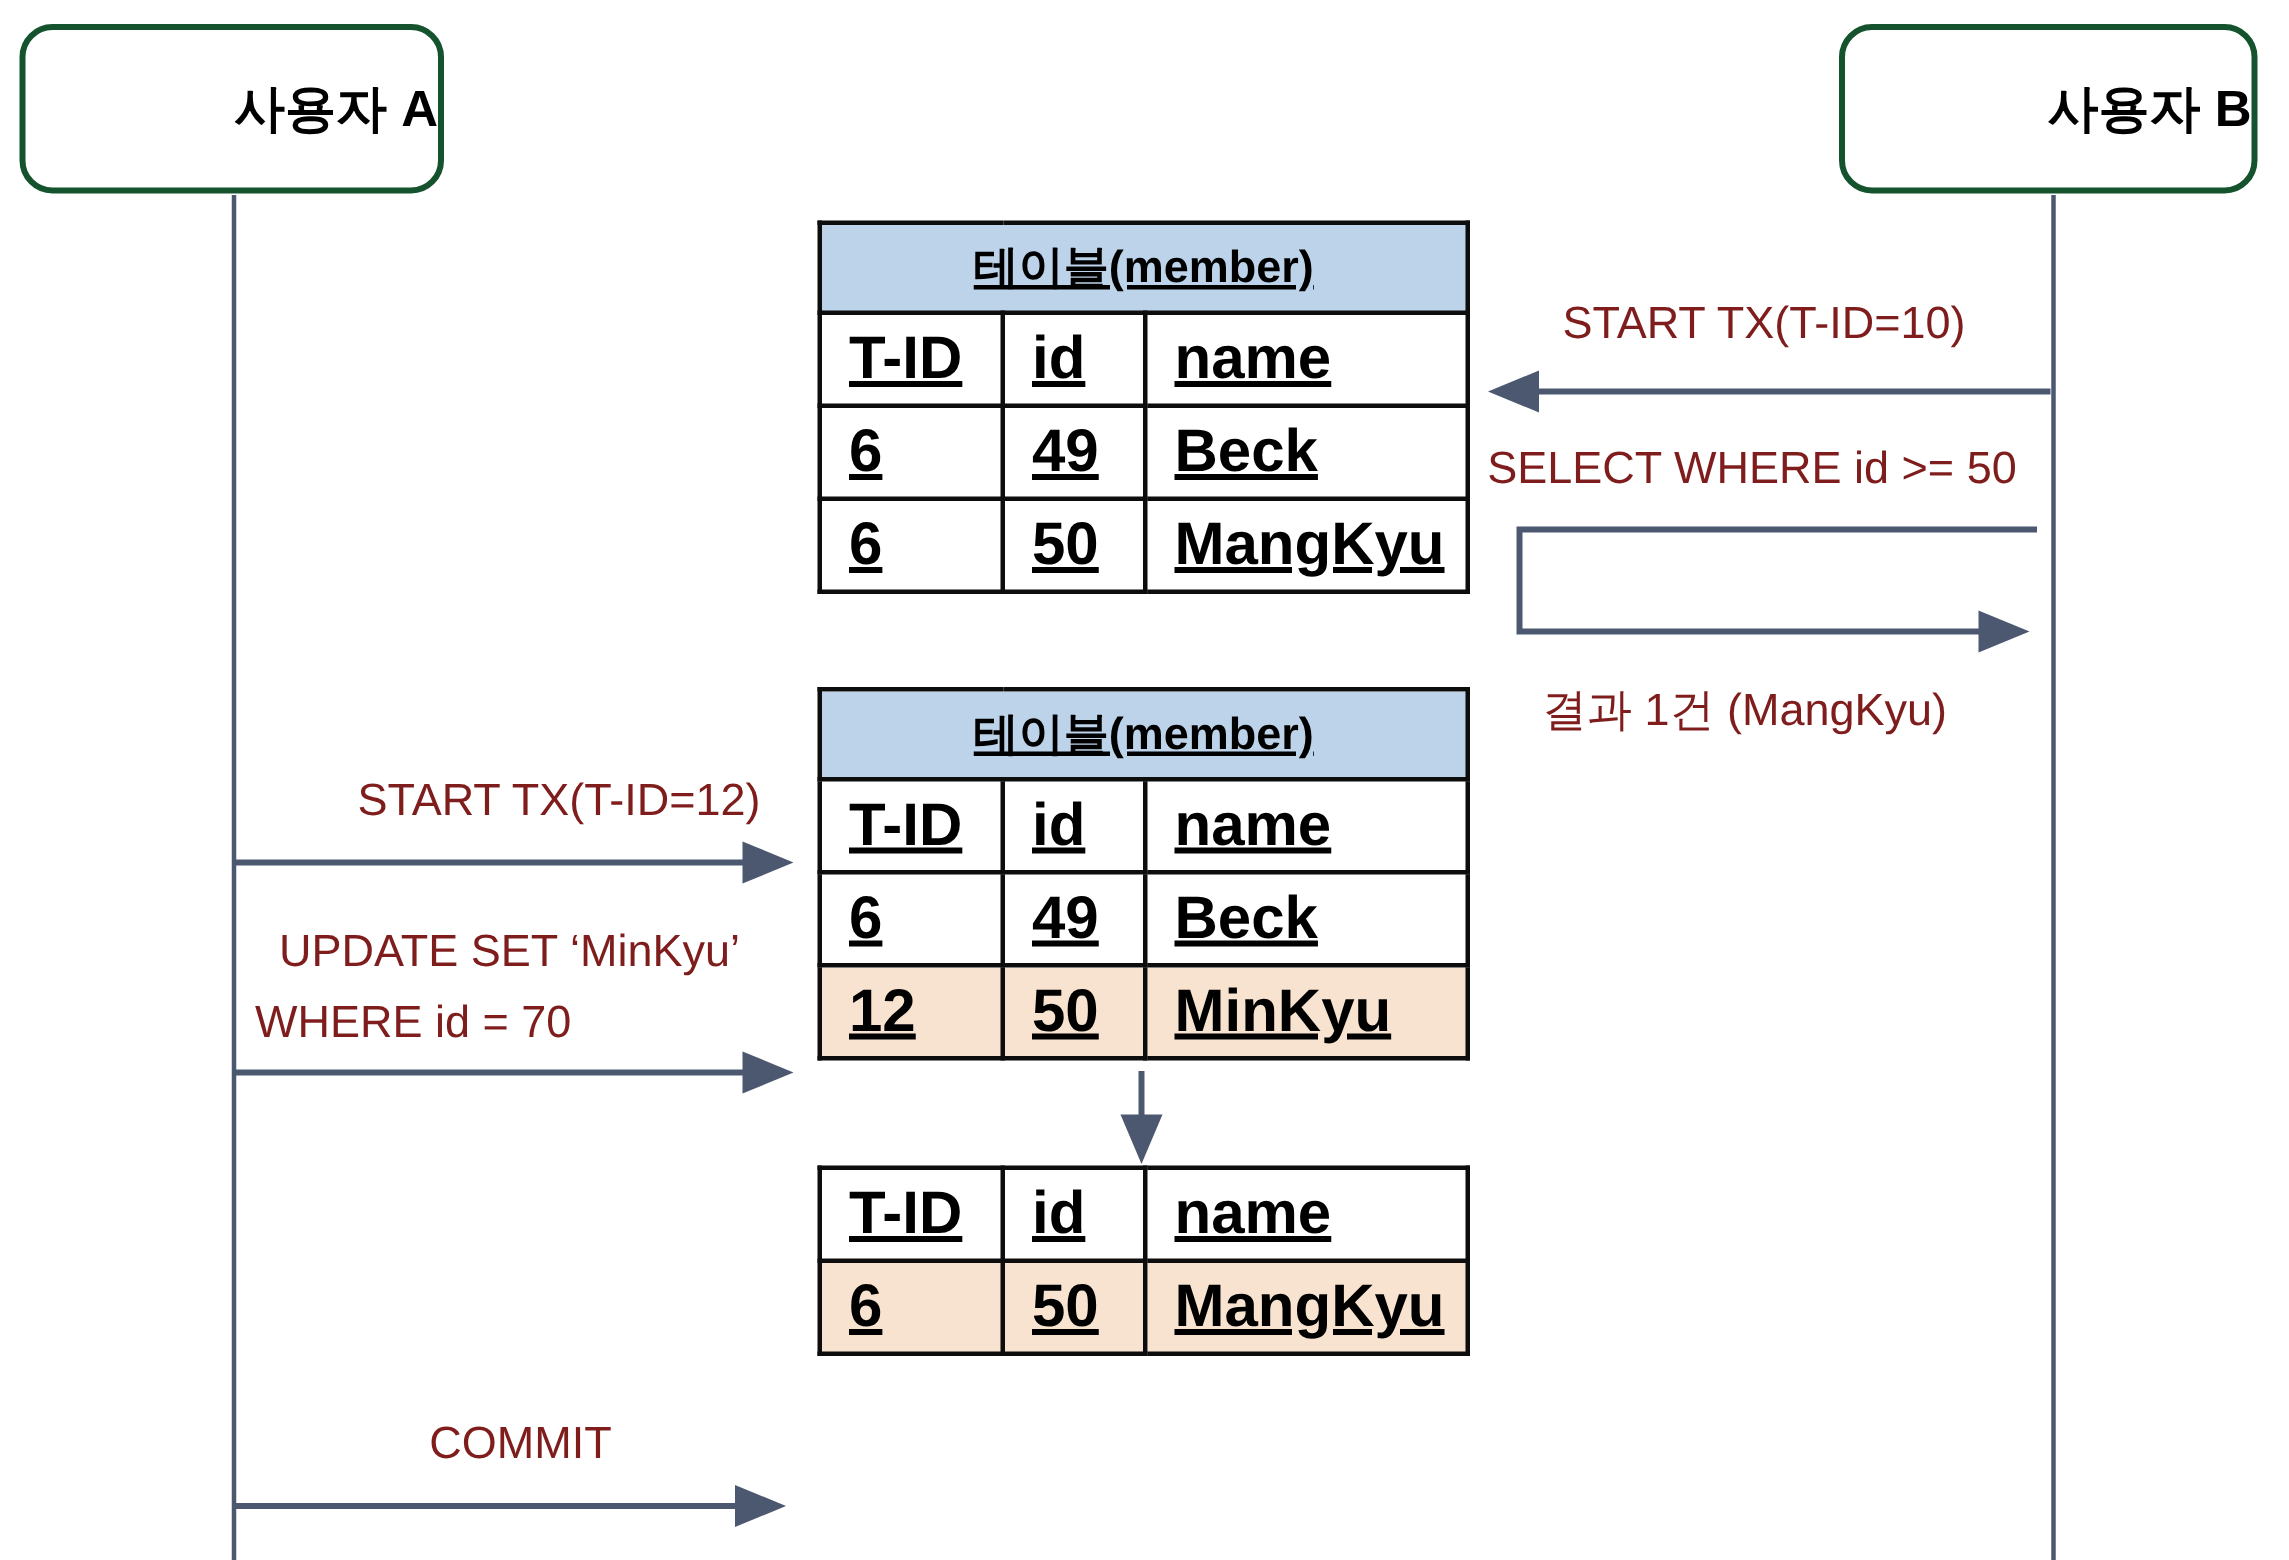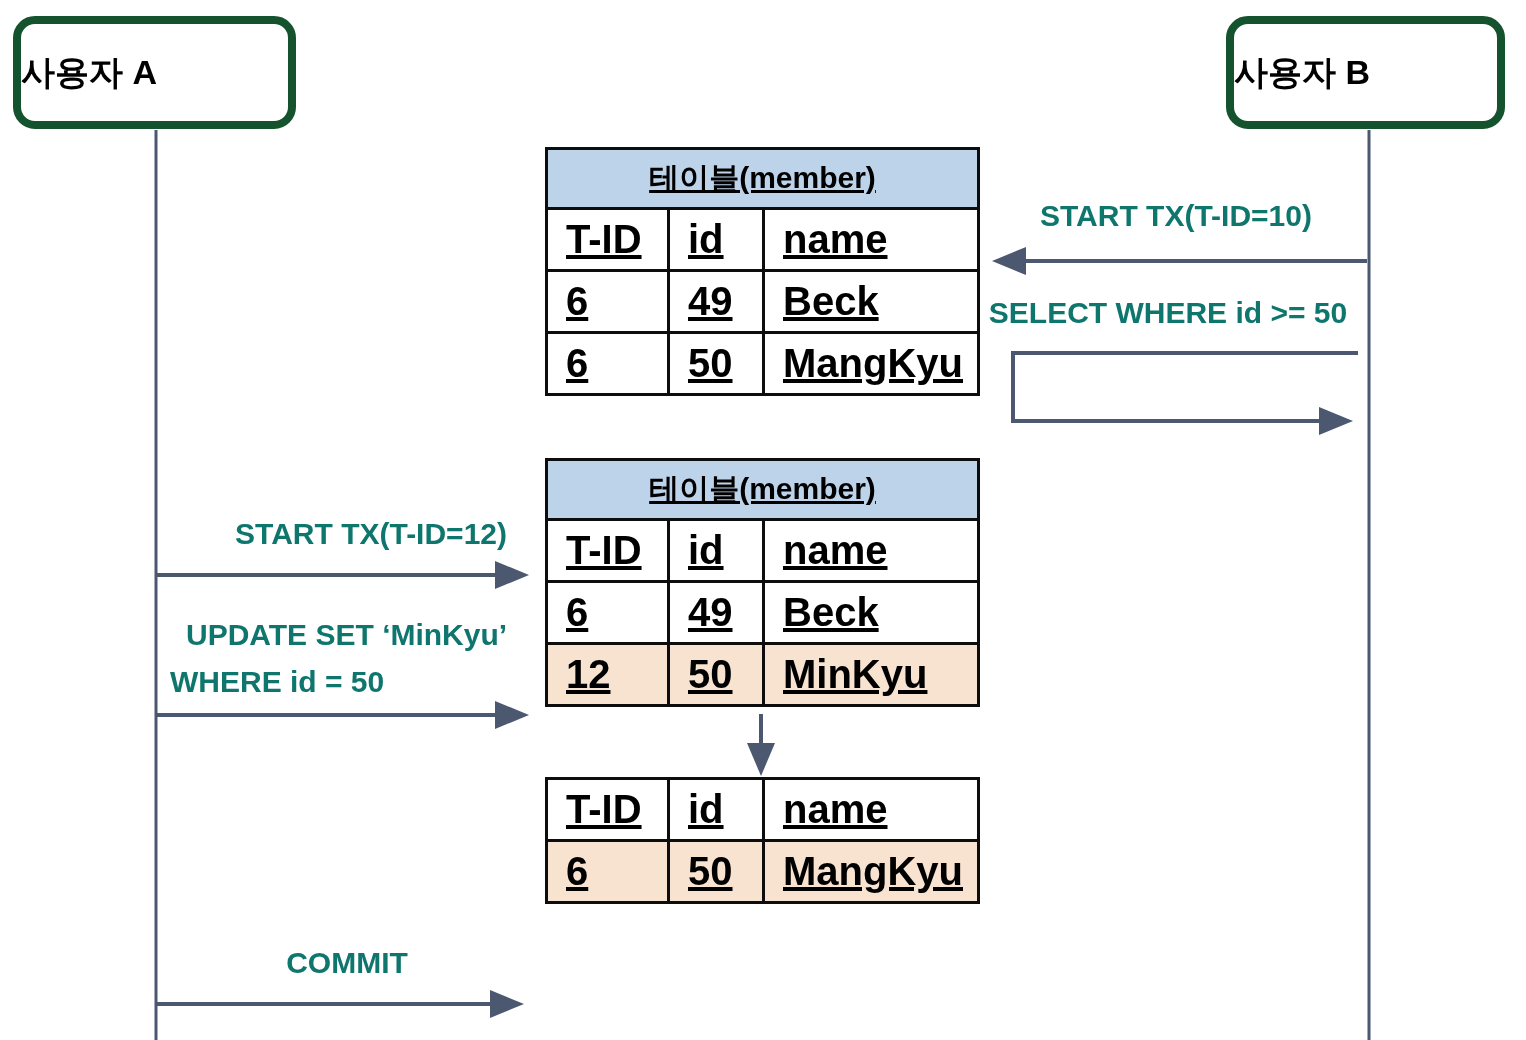--- a/index.html
+++ b/index.html
@@ -6,26 +6,26 @@
   body { font-family:"Liberation Sans", sans-serif; }
   .canvas { position:relative; width:1526px; height:1040px; background:#ffffff; overflow:hidden; }
 
   .overlay { position:absolute; left:0; top:0; }
   .lifeline { stroke:var(--arrow,#4C5870); stroke-width:3; }
   .shaft { stroke:var(--arrow,#4C5870); stroke-width:4; fill:none; }
   .head  { fill:var(--arrow,#4C5870); stroke:none; }
 
   .actor {
     position:absolute; box-sizing:border-box; background:#ffffff;
-    border:8px solid #14532d; border-radius:22px;
-    display:flex; align-items:center; justify-content:flex-start;
+    border:4px solid #14532d; border-radius:22px;
+    display:flex; align-items:center; justify-content:flex-end;
     font-size:34px; font-weight:bold; color:#000;
   }
 
-  .msg { position:absolute; font-size:30px; font-weight:bold; color:#0f766e; white-space:nowrap; }
+  .msg { position:absolute; font-size:30px; font-weight:normal; color:#7f1d1d; white-space:nowrap; }
   .center { text-align:center; }
 
   .dtable {
     position:absolute; border-collapse:collapse; table-layout:fixed;
     width:432px; background:#ffffff;text-decoration:underline;
   }
   .dtable td {
     border:3px solid var(--table-border,#0d0d0d);
     font-size:40px; font-weight:bold; color:#000;
     height:59px; padding:0 0 0 18px; vertical-align:middle;
@@ -81,23 +81,24 @@
   <div class="actor" style="left:13px; top:16px; width:283px; height:113px;">
     <span>사용자 A</span>
   </div>
 
   <div class="actor" style="left:1226px; top:16px; width:279px; height:113px;">
     <span>사용자 B</span>
   </div>
 
   <div class="msg center" style="left:991px; top:199px; width:370px;">START TX(T-ID=10)</div>
   <div class="msg center" style="left:968px; top:296px; width:400px;">SELECT WHERE id &gt;= 50</div>
+  <div class="msg center" style="left:1012px; top:453px; width:302px;">결과 1건 (MangKyu)</div>
   <div class="msg center" style="left:157px; top:517px; width:350px;text-align:right;">START TX(T-ID=12)</div>
   <div class="msg" style="left:186px; top:618px;">UPDATE SET ‘MinKyu’</div>
-  <div class="msg" style="left:170px; top:665px;">WHERE id = 50</div>
+  <div class="msg" style="left:170px; top:665px;">WHERE id = 70</div>
   <div class="msg center" style="left:157px; top:946px; width:380px;">COMMIT</div>
 
   <table class="dtable" style="left:545px; top:147px;">
     <colgroup>
         <col class="c1">
         <col class="c2">
         <col class="c3">
       </colgroup>
     <tbody>
         <tr class="title">

